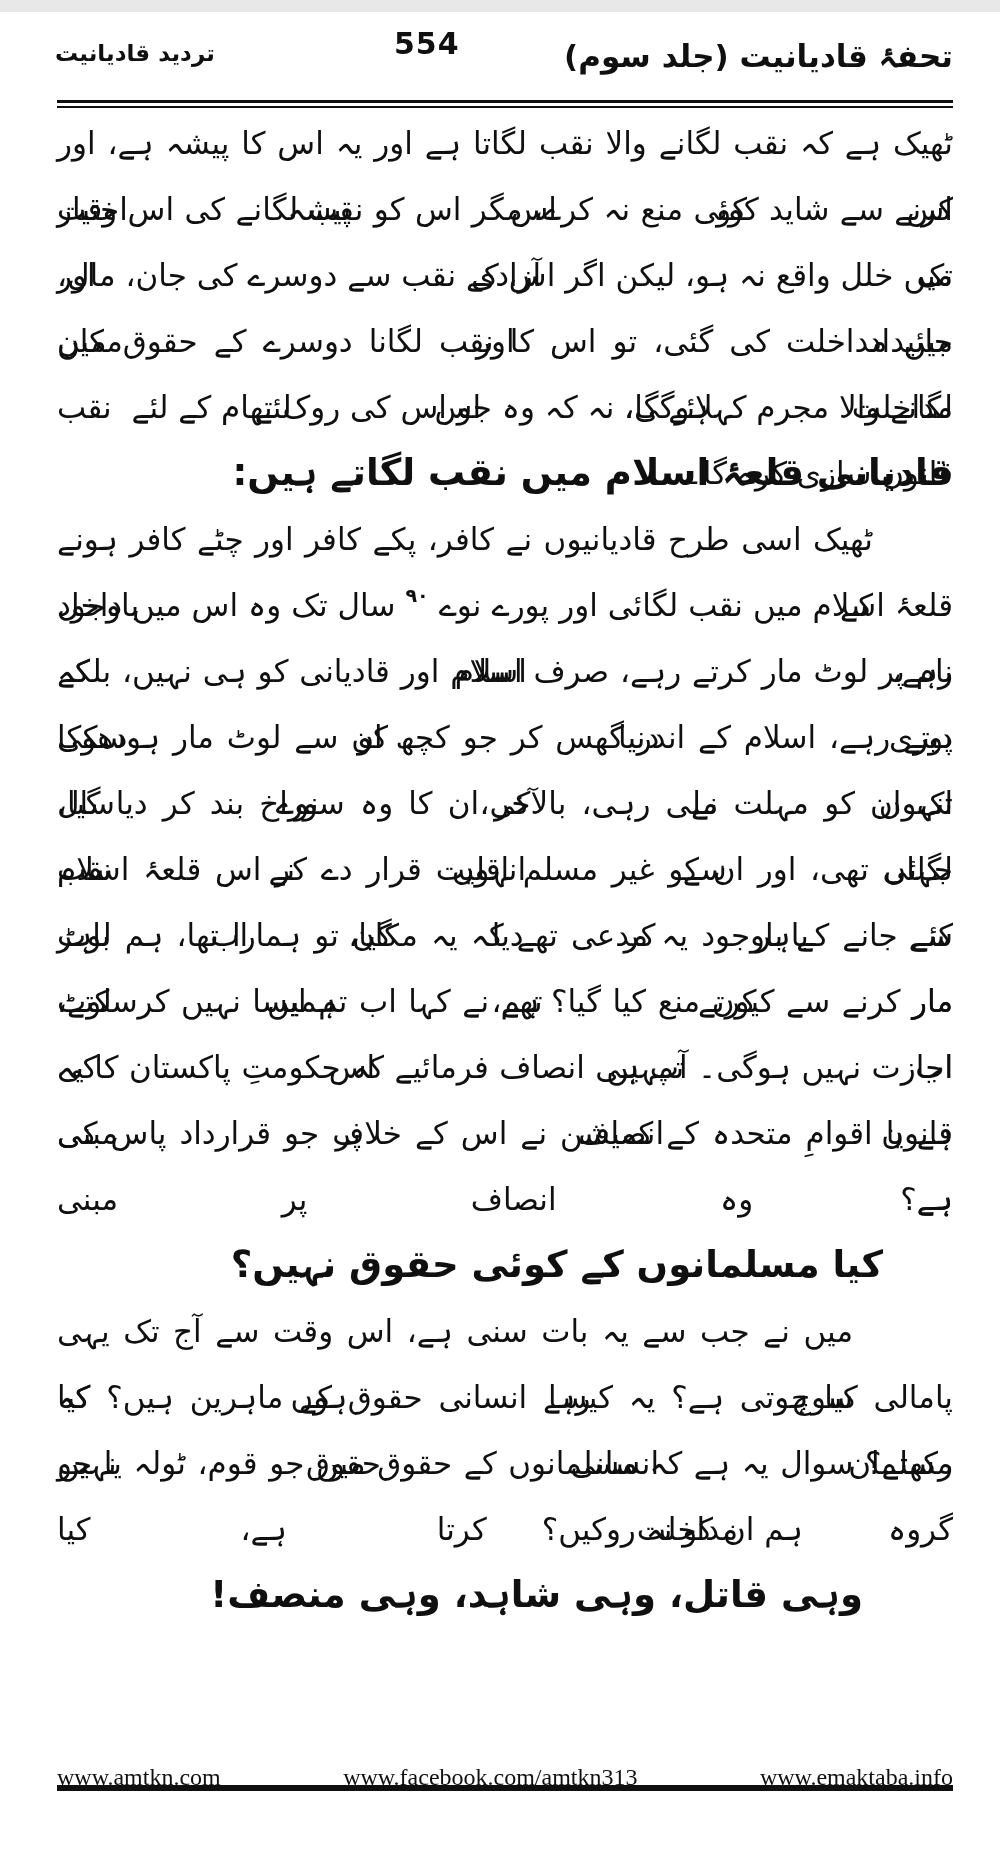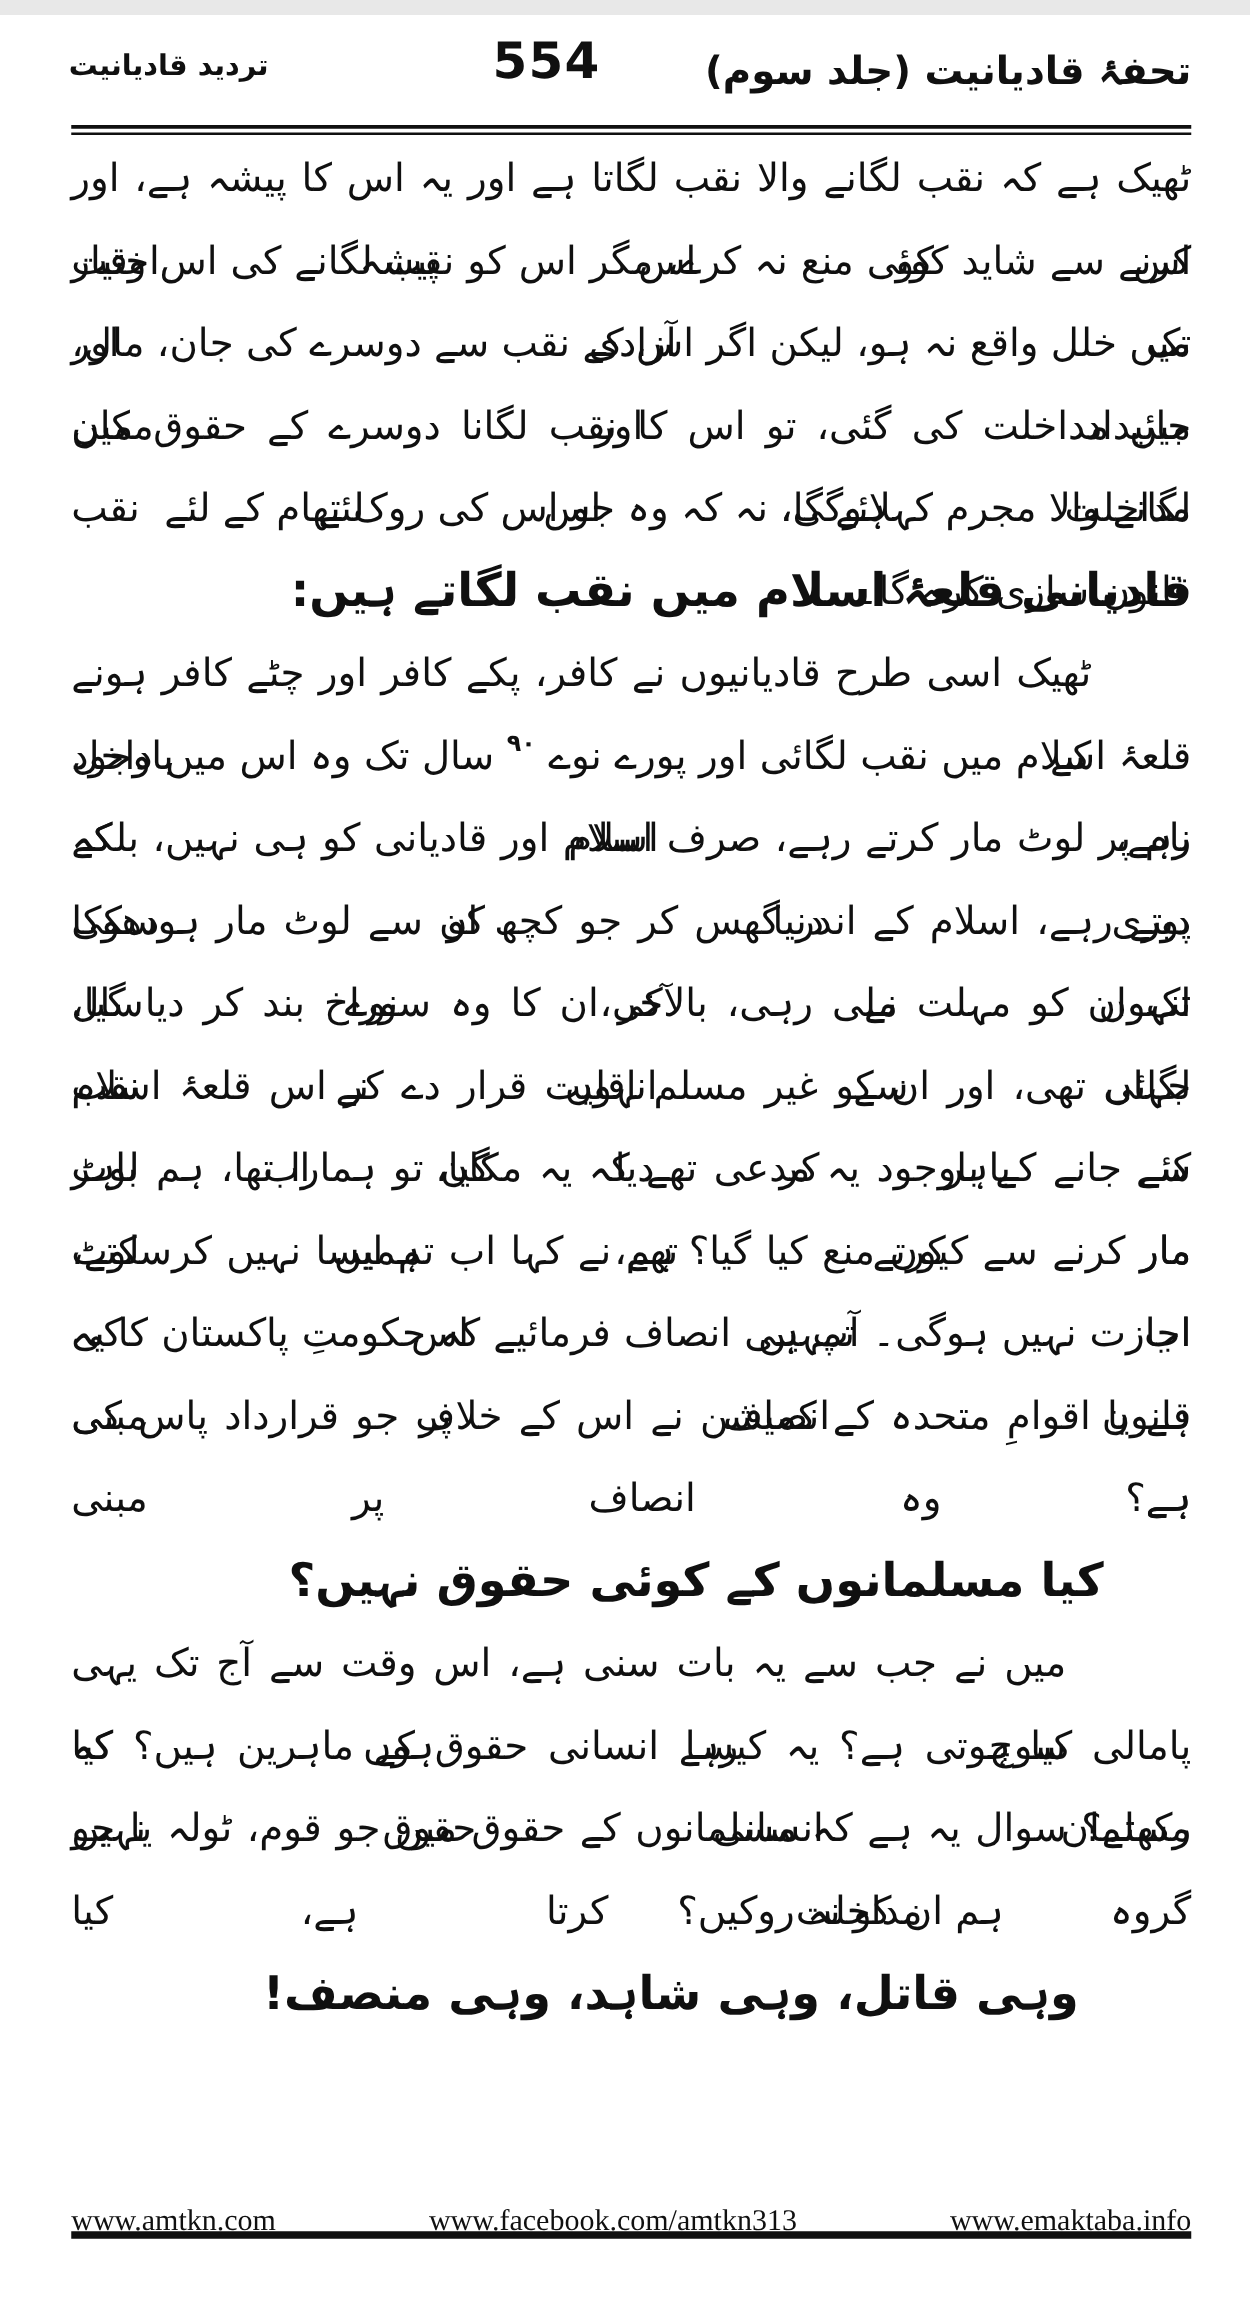--- a/index.html
+++ b/index.html
@@ -3,21 +3,21 @@
 <meta charset="utf-8">
 <style>
   html,body{margin:0;padding:0;background:#e8e8e8;}
   .page{
     position:relative;width:1000px;height:1850px;background:#ffffff;
     color:#101010;font-family:"DejaVu Sans",sans-serif;overflow:hidden;
     margin:12px auto;
   }
   
   .hdr-left{position:absolute;top:28px;left:55px;font-size:23px;font-weight:bold;direction:rtl;}
-  .hdr-num{position:absolute;top:14px;left:394px;font-size:40px;font-weight:bold;letter-spacing:1px;text-align:center;}
+  .hdr-num{position:absolute;top:14px;left:394px;font-size:30px;font-weight:bold;letter-spacing:1px;text-align:center;}
   .hdr-right{position:absolute;top:26px;right:47px;font-size:31px;font-weight:bold;direction:rtl;}
   .double-rule{
     position:absolute;left:57px;top:88px;width:896px;height:3px;
     border-top:3px solid #101010;border-bottom:2px solid #101010;
   }
   
   .text{position:absolute;left:57px;top:98px;width:896px;direction:rtl;}
   .line{height:66px;line-height:66px;font-size:31px;}
   .just{text-align:justify;text-align-last:justify;text-justify:inter-word;}
   .start{text-align:right;}

